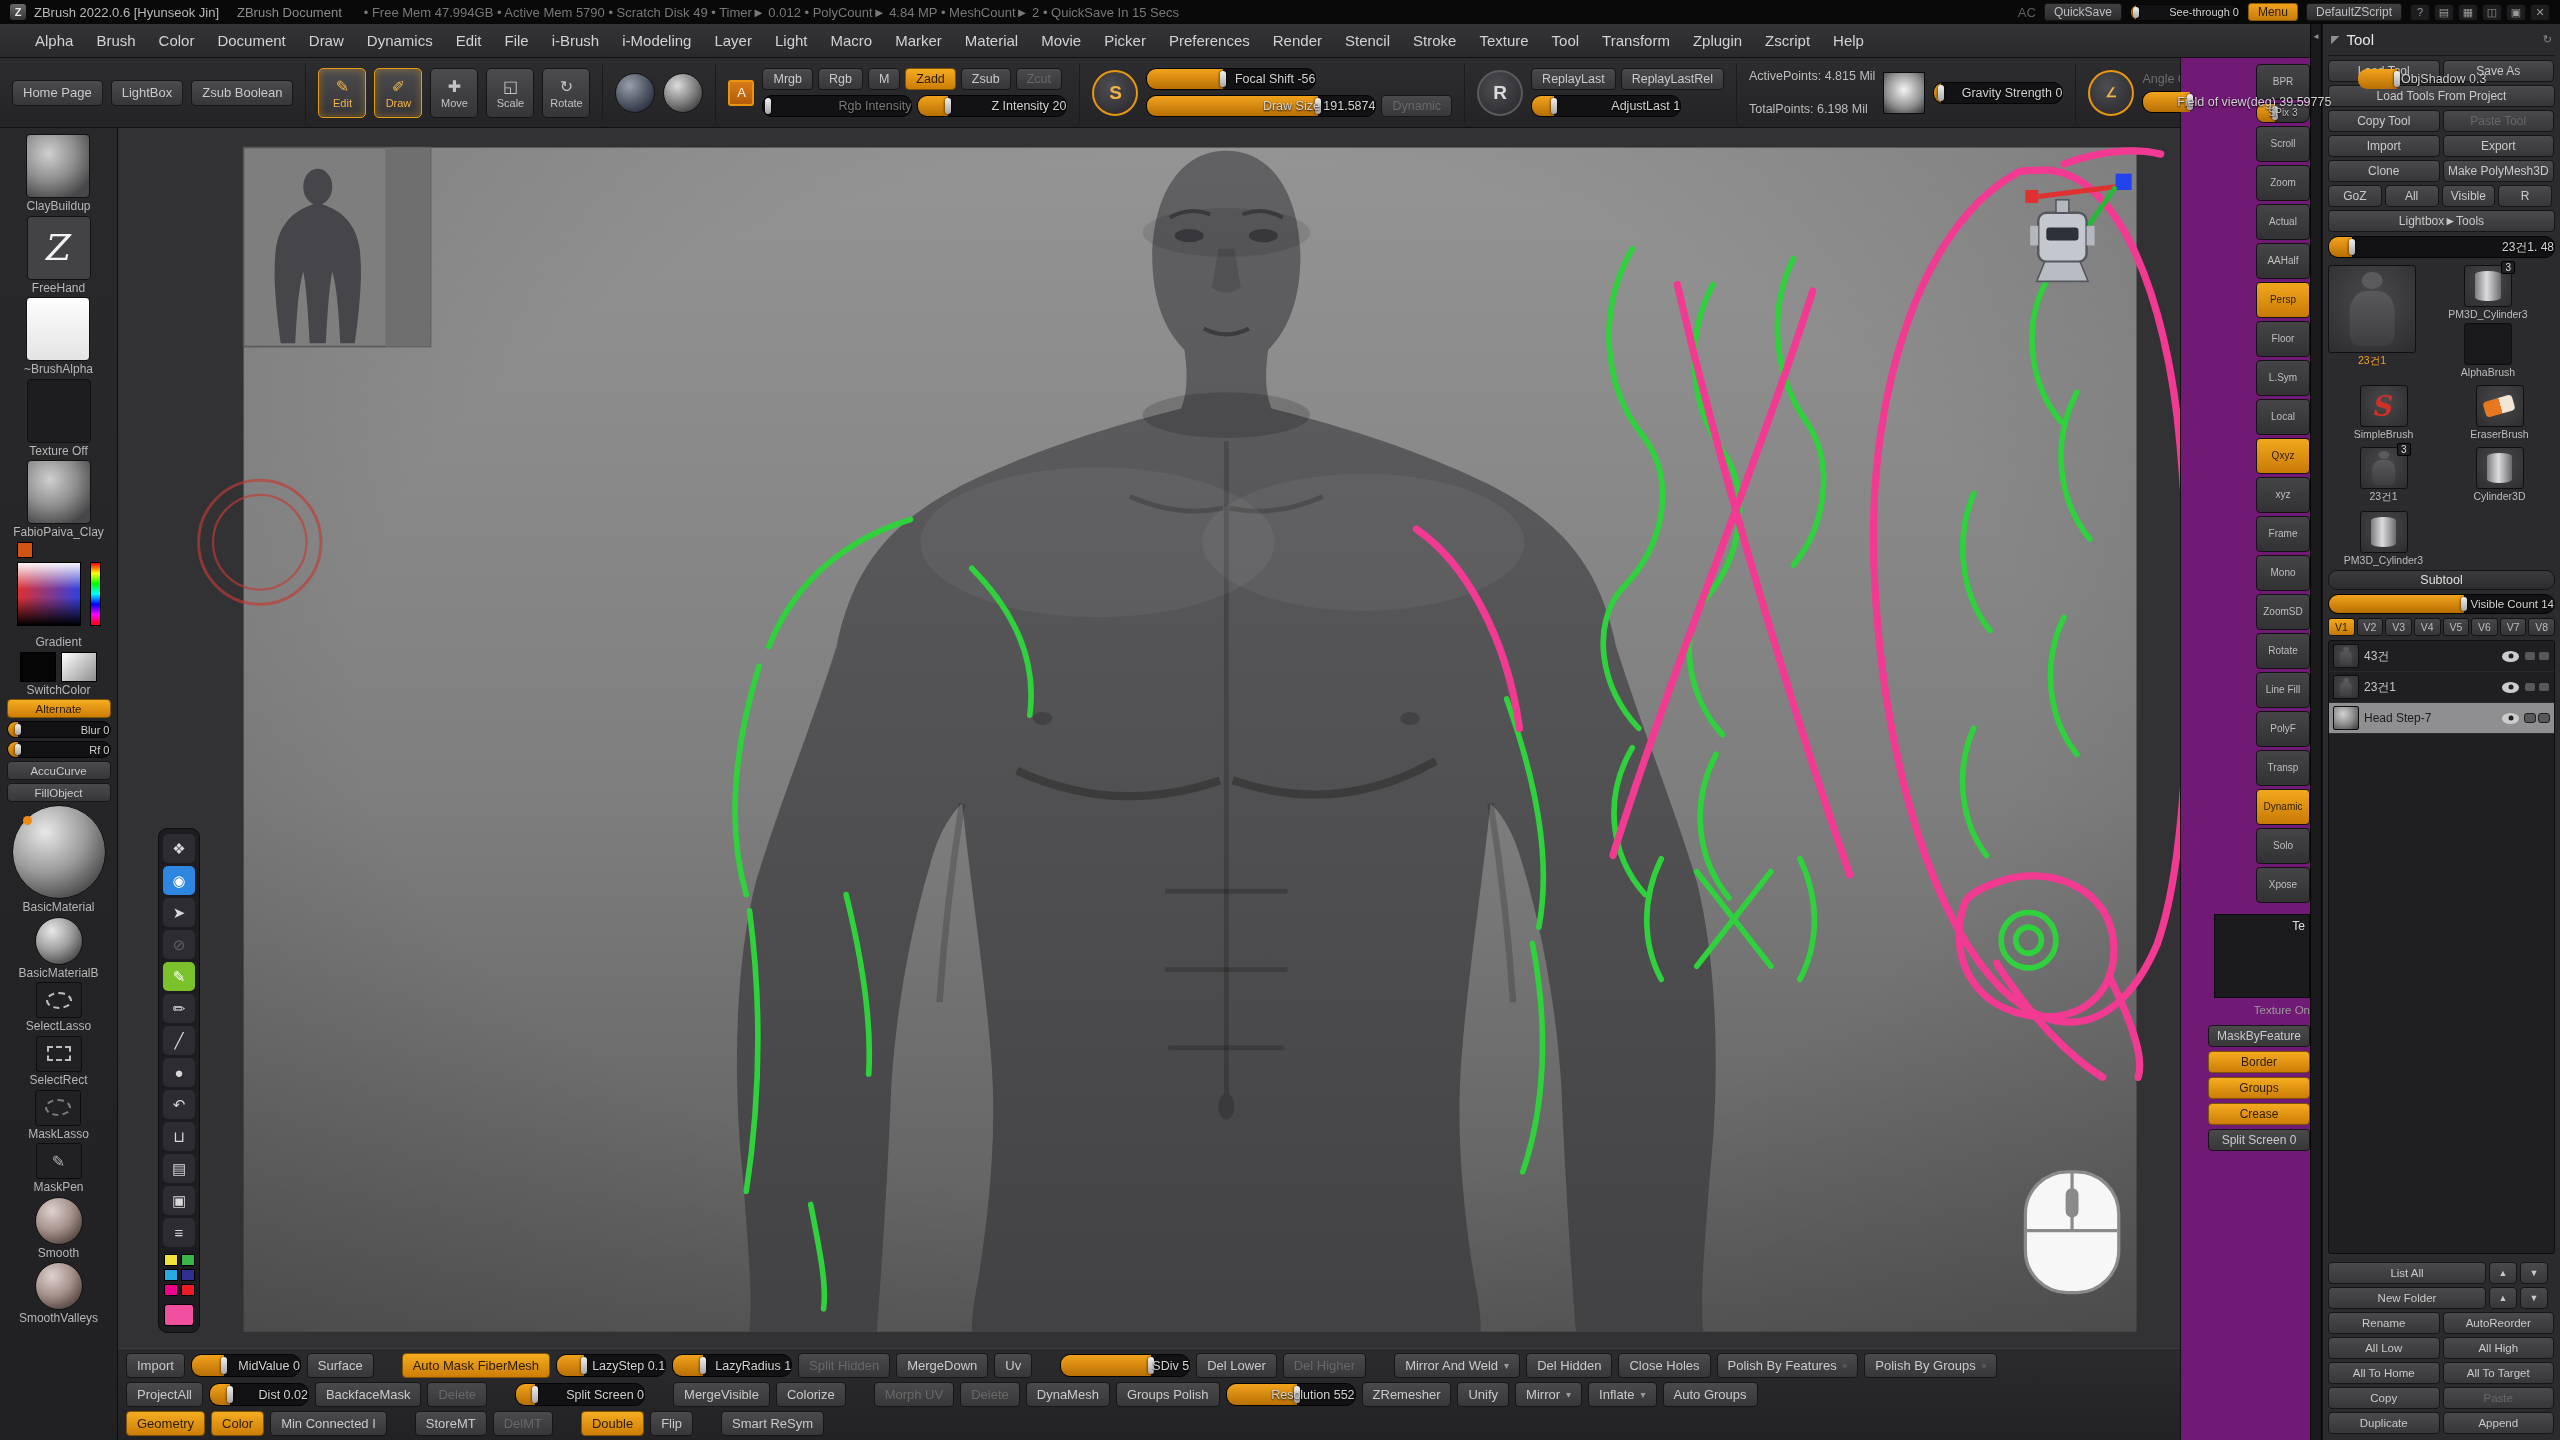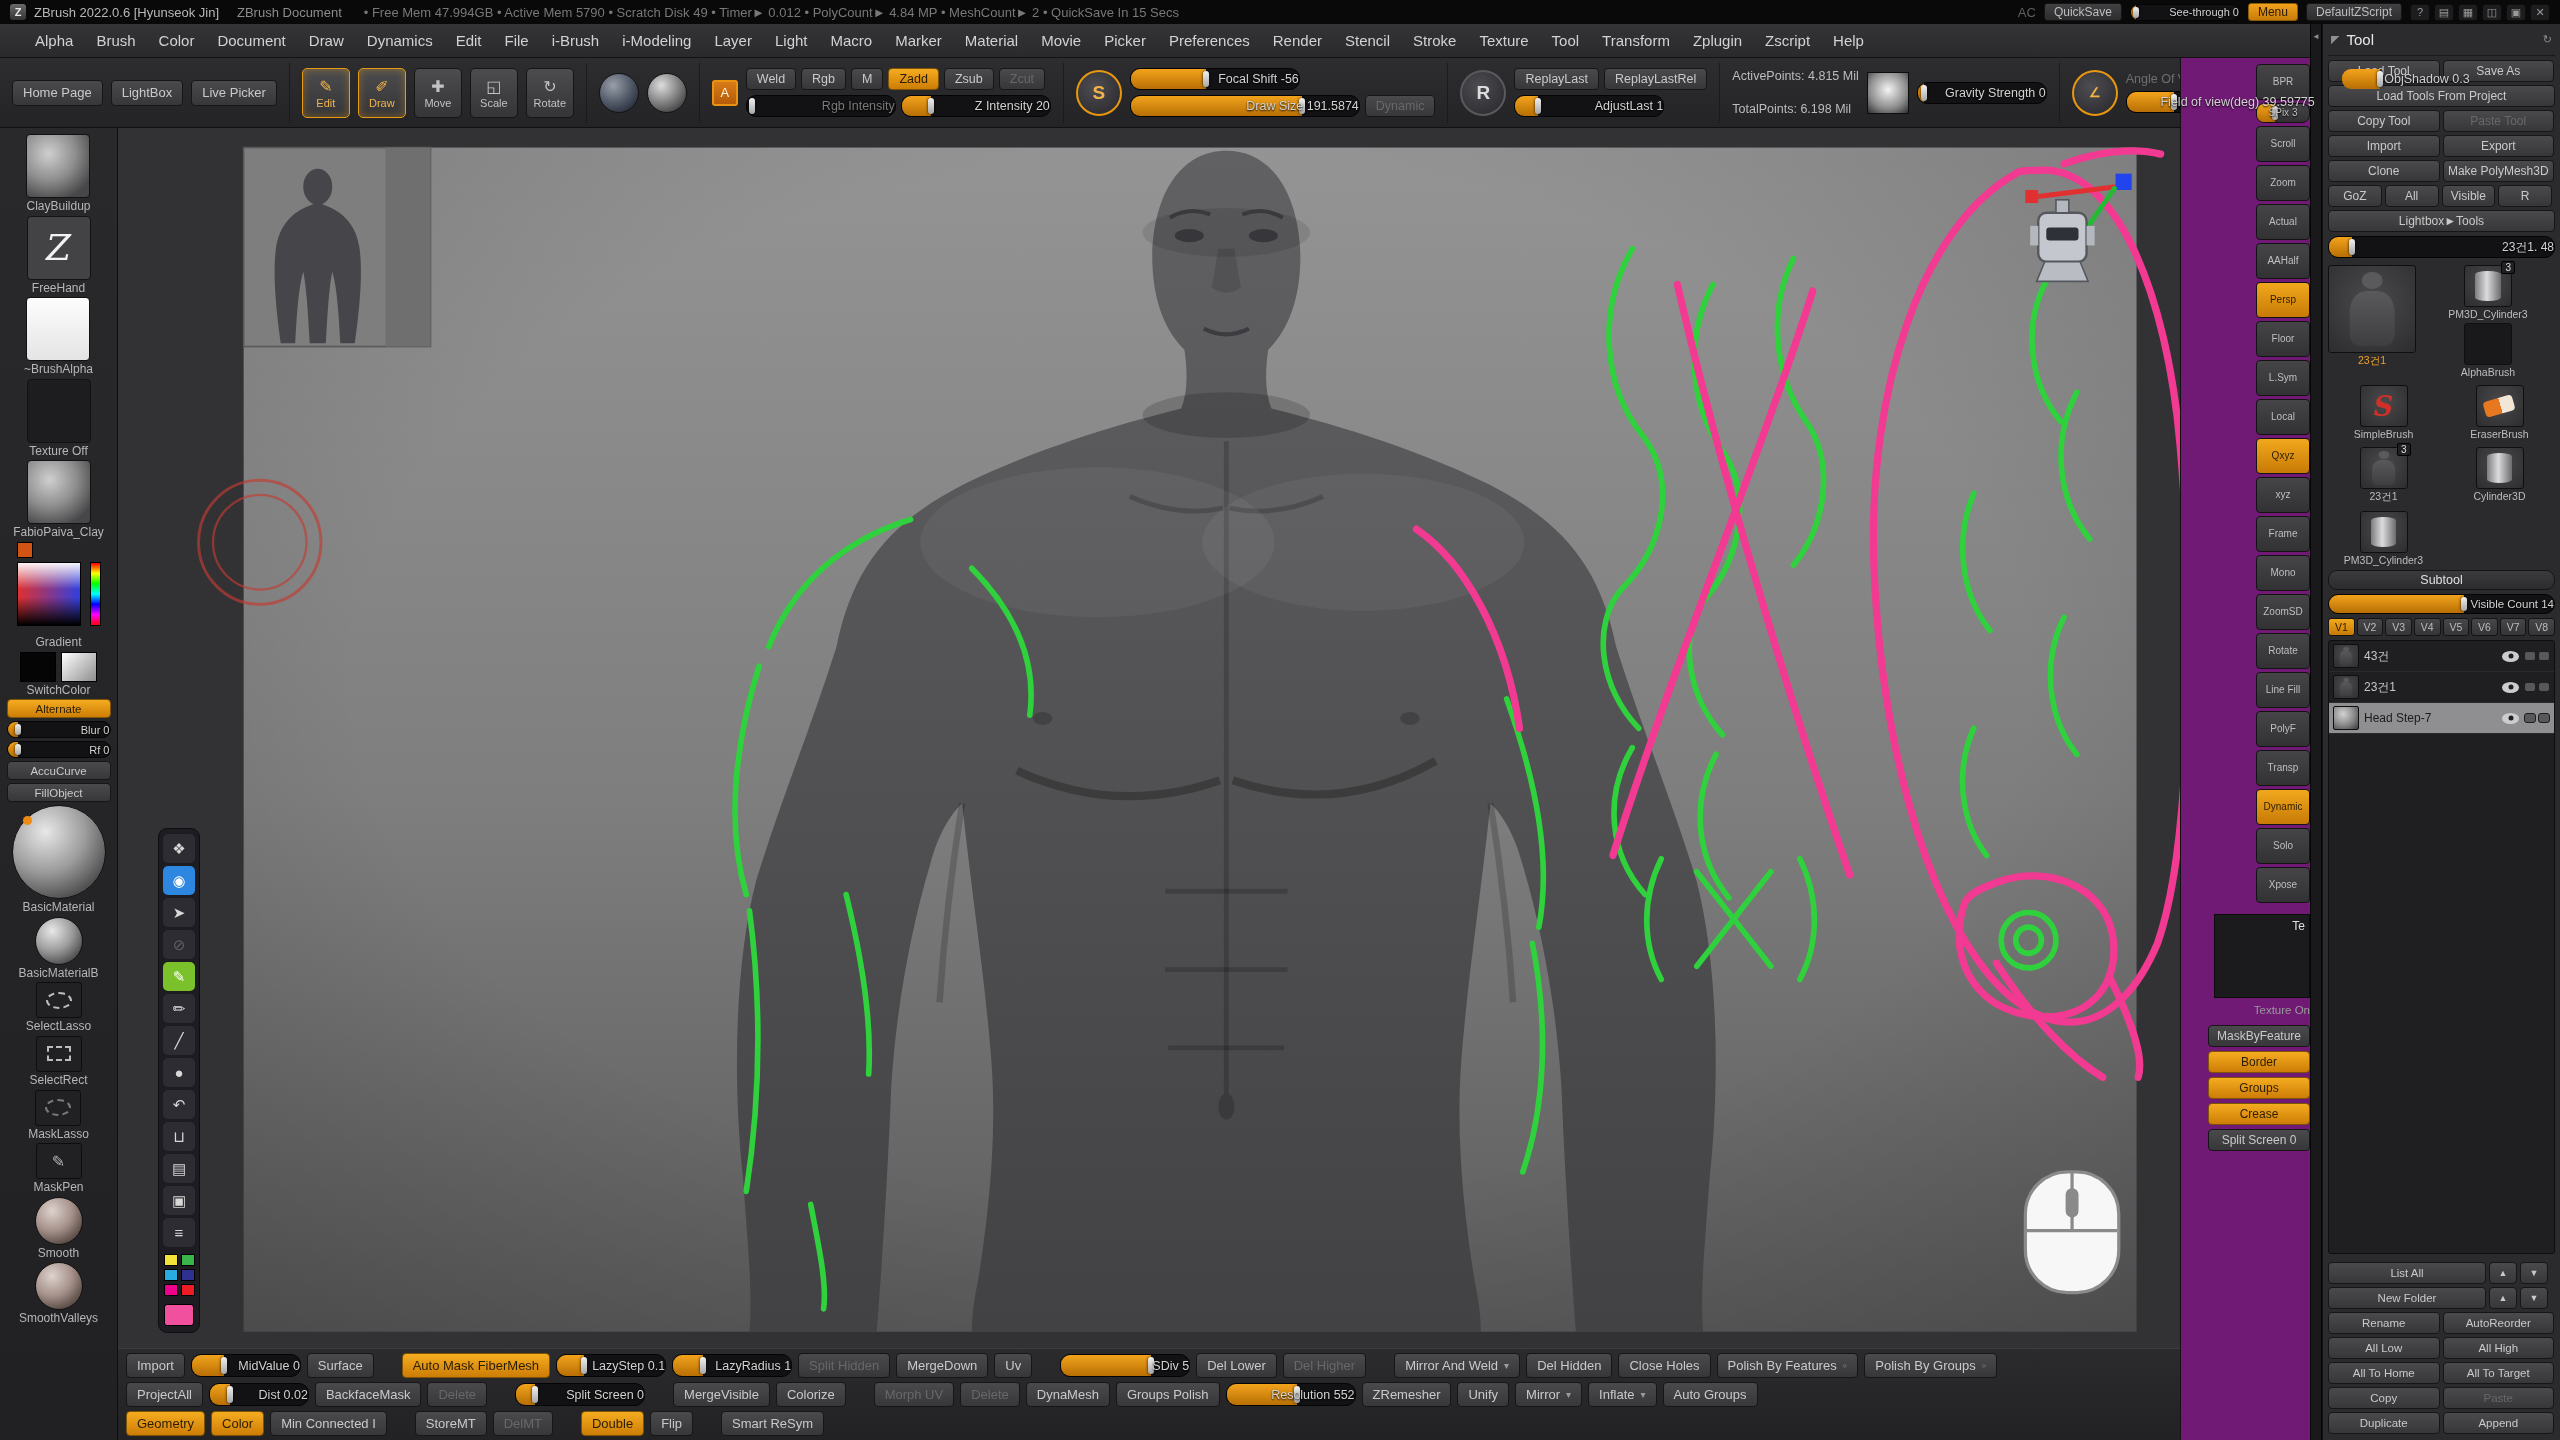--- a/index.html
+++ b/index.html
@@ -241,21 +241,21 @@
       <span class="menu-item">Transform</span>
       <span class="menu-item">Zplugin</span>
       <span class="menu-item">Zscript</span>
       <span class="menu-item">Help</span>
     </div>
 
   <div id="topshelf">
     <div class="shelf-group">
       <span class="btn">Home Page</span>
       <span class="btn">LightBox</span>
-      <span class="btn">Live Picker</span>
+      <span class="btn">Zsub Boolean</span>
     </div>
     <div class="shelf-group">
 
         <span class="mode-btn on">
           <span class="glyph">✎</span>
           <span>Edit</span>
         </span>
 
         <span class="mode-btn on">
           <span class="glyph">✐</span>
@@ -281,21 +281,21 @@
       <span class="ball dark"></span>
       <span class="ball"></span>
     </div>
     <div class="shelf-group">
       <span class="swatch-a">A</span>
       <div class="shelf-col">
         <div class="srow">
           <span style="display:flex;gap:5px">
 
           <span class="btn sm-btn">
-                <span>Weld</span>
+                <span>Mrgb</span>
               </span>
               <span class="btn sm-btn">
                 <span>Rgb</span>
               </span>
               <span class="btn sm-btn">
                 <span>M</span>
               </span>
             </span>
           <span style="display:flex;gap:5px">
 

